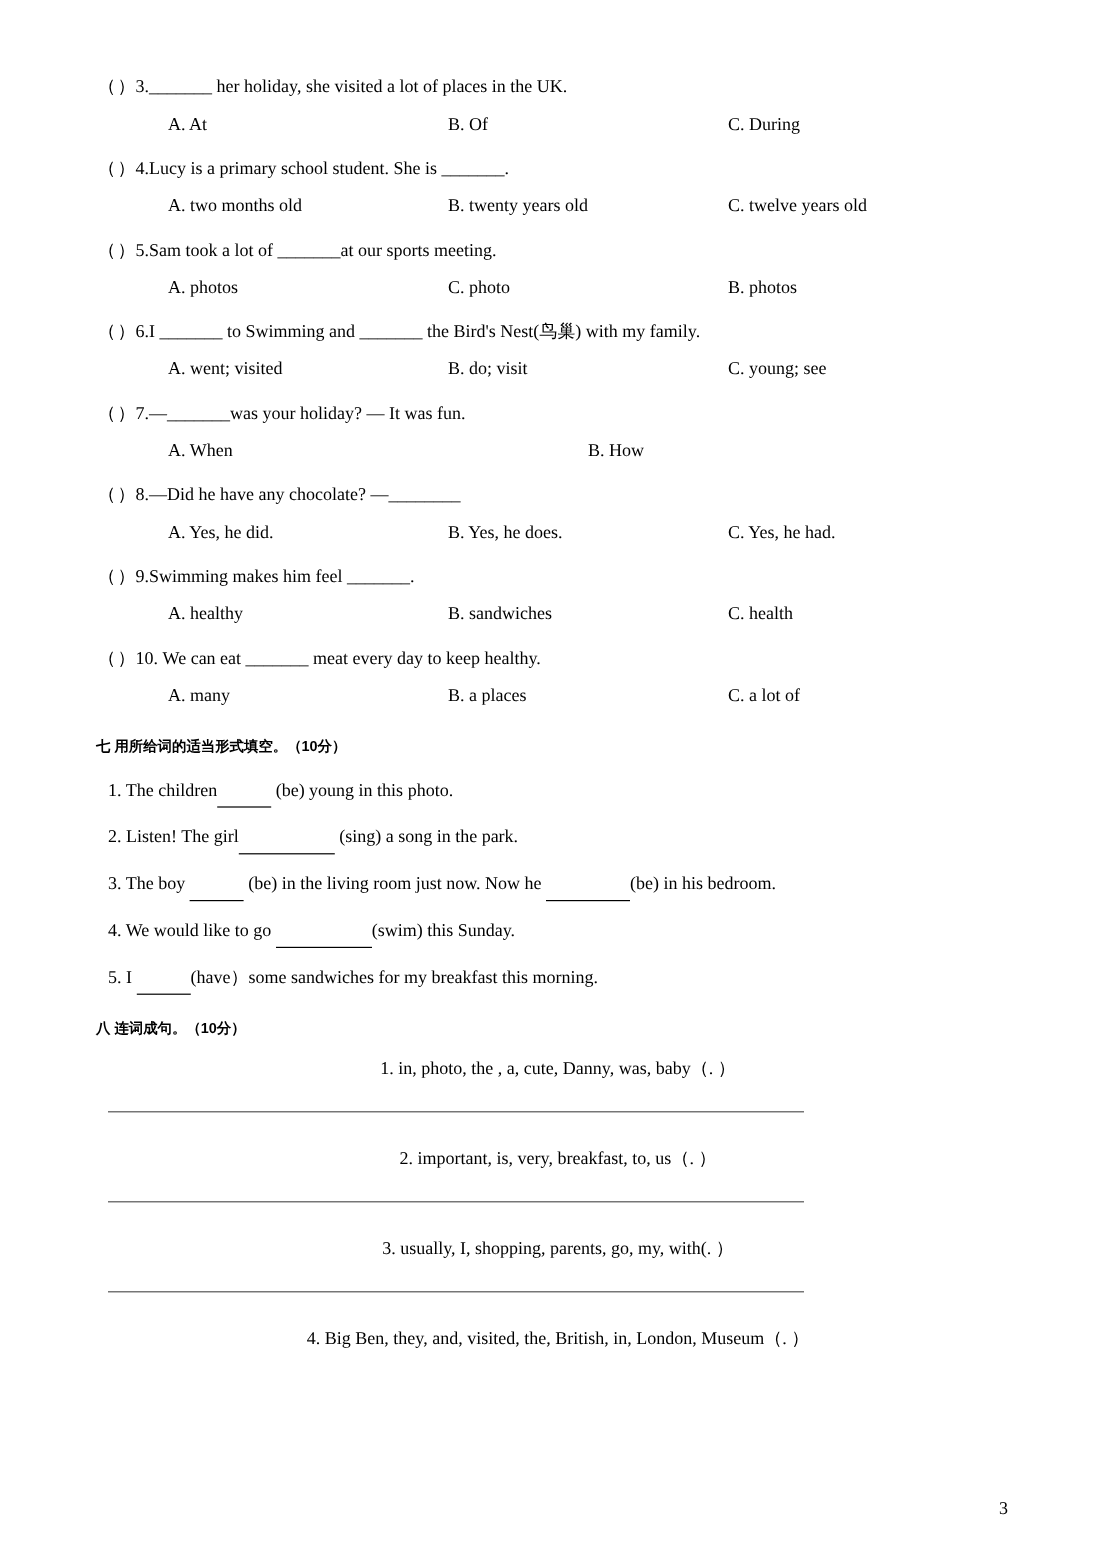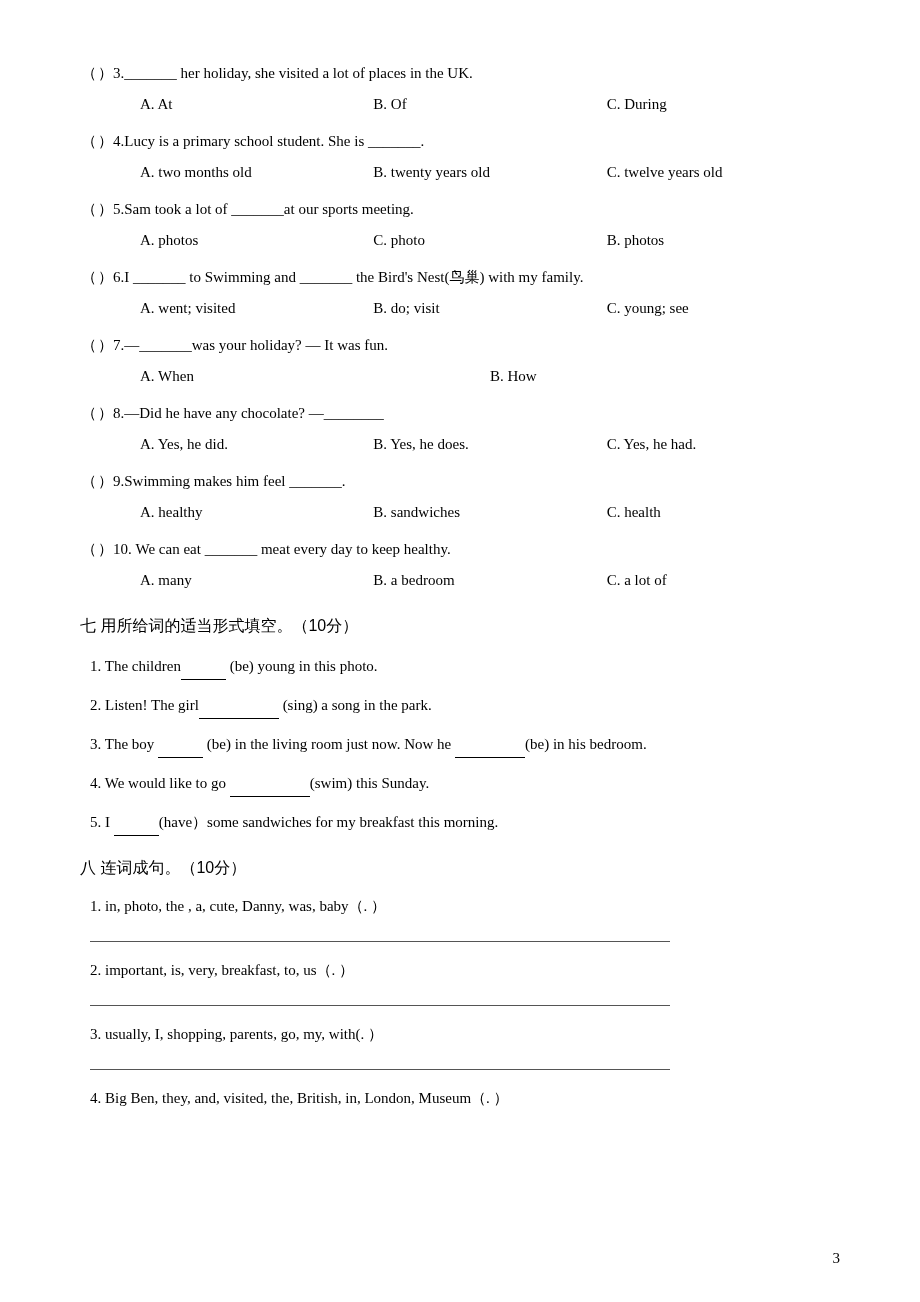--- a/index.html
+++ b/index.html
@@ -40,22 +40,22 @@
     .options-line {
       display: flex;
       margin-left: 60px;
       margin-bottom: 10px;
       gap: 0;
     }
     .option {
       flex: 1;
     }
     .section-title {
-      font-weight: normal;
-      font-size: 16px;
+      font-weight: bold;
+      font-size: 12px;
       margin: 18px 0 10px 0;
       font-family: 'SimHei', 'STHeiti', sans-serif;
     }
     .fill-question {
       margin-bottom: 8px;
       margin-left: 10px;
       margin-top: 12px;
     }
     .blank {
       display: inline-block;
@@ -66,22 +66,23 @@
     .blank-short {
       min-width: 45px;
     }
     .blank-long {
       min-width: 80px;
     }
     .blank-medium {
       min-width: 70px;
     }
     .word-order-item {
-      margin-bottom: 15px;
+      margin-bottom: 26px;
       margin-left: 10px;
+      text-align: center;
     }
     .word-order-line {
       border-bottom: 1px solid #555;
       width: 580px;
       height: 18px;
       margin-top: 4px;
     }
   </style>
 </head>
 <body>
@@ -179,21 +180,21 @@
   </div>
 
   <div class="question-block">
     <div class="question-line">
       <span class="bracket">（</span>
       <span class="qnum">）10.</span>
       <span class="qtext">&nbsp;We can eat _______ meat every day to keep healthy.</span>
     </div>
     <div class="options-line">
       <span class="option">A. many</span>
-      <span class="option">B. a bedroom</span>
+      <span class="option">B. a places</span>
       <span class="option">C. a lot of</span>
     </div>
   </div>
 
 </div>
 
 <div>
   <div class="section-title">七 用所给词的适当形式填空。（10分）</div>
 
   <div class="fill-question">

